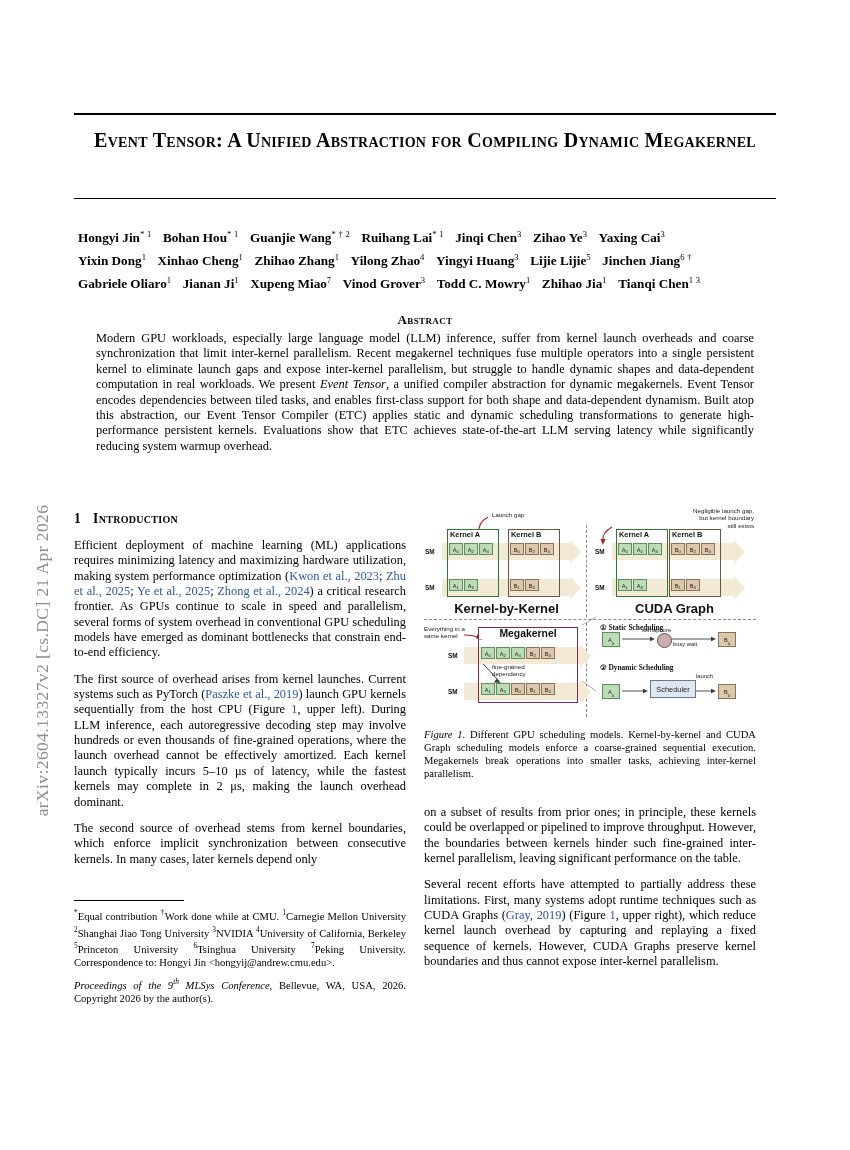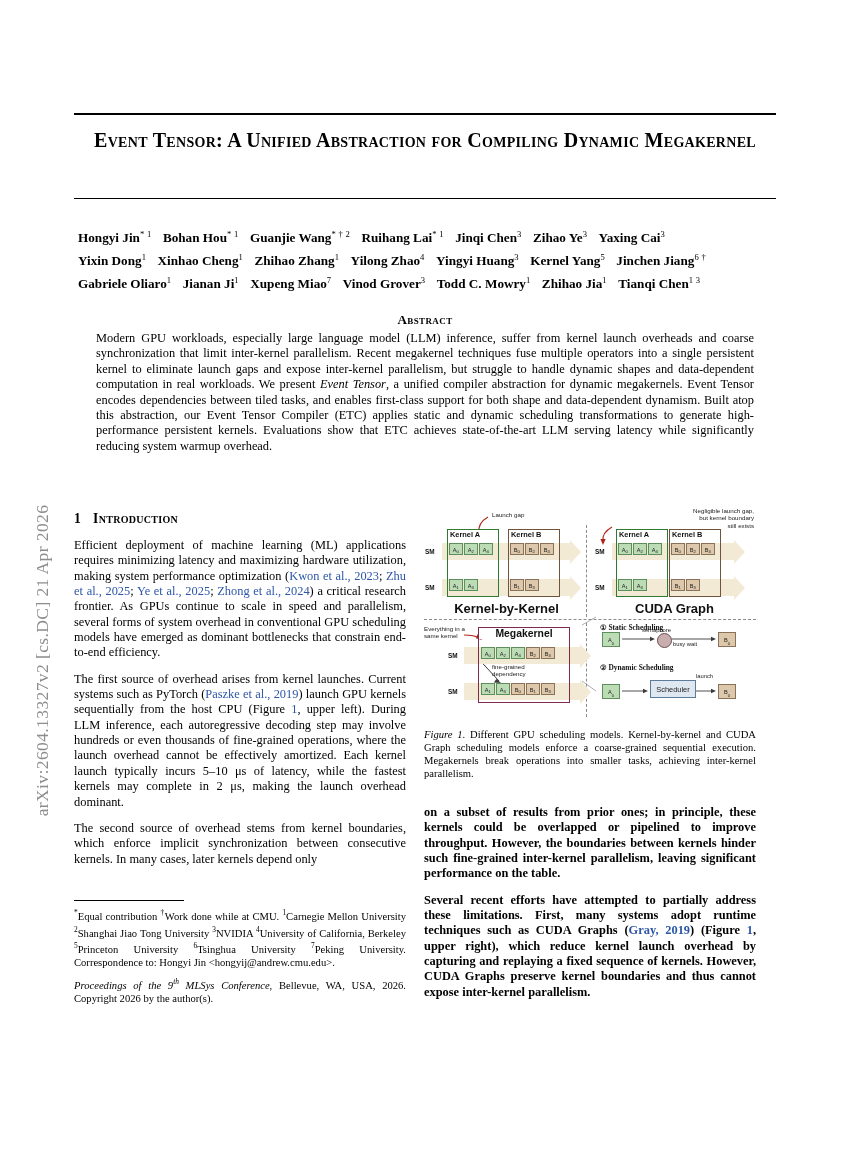--- a/index.html
+++ b/index.html
@@ -65,21 +65,21 @@
     text-align:justify; text-justify:inter-word;
     hyphens:none;
   }
   .abstract i{ font-style:italic; }
 
   
   .col-left{
     position:absolute; left:74px; top:511px; width:332px;
   }
   .col-right{
-    position:absolute; left:424px; top:505px; width:332px;font-weight:bold;
+    position:absolute; left:424px; top:505px; width:332px;
   }
   h2.sec{
     margin:0 0 11px 0;
     font-size:13.6px; font-weight:bold; font-variant:small-caps;
     letter-spacing:0.3px;
   }
   h2.sec .secnum{ font-variant:normal; margin-right:12px; }
   p.body{
     margin:0 0 11px 0;
     font-size:12.4px; line-height:15.35px;
@@ -217,21 +217,21 @@
     <span class="au"><span>Guanjie Wang</span><sup>* † 2</sup></span>
     <span class="au"><span>Ruihang Lai</span><sup>* 1</sup></span>
     <span class="au"><span>Jinqi Chen</span><sup>3</sup></span>
     <span class="au"><span>Zihao Ye</span><sup>3</sup></span>
     <span class="au"><span>Yaxing Cai</span><sup>3</sup></span><br>
     <span class="au"><span>Yixin Dong</span><sup>1</sup></span>
     <span class="au"><span>Xinhao Cheng</span><sup>1</sup></span>
     <span class="au"><span>Zhihao Zhang</span><sup>1</sup></span>
     <span class="au"><span>Yilong Zhao</span><sup>4</sup></span>
     <span class="au"><span>Yingyi Huang</span><sup>3</sup></span>
-    <span class="au"><span>Kernel Yang</span><sup>5</sup></span>
+    <span class="au"><span>Lijie Lijie</span><sup>5</sup></span>
     <span class="au"><span>Jinchen Jiang</span><sup>6 †</sup></span><br>
     <span class="au"><span>Gabriele Oliaro</span><sup>1</sup></span>
     <span class="au"><span>Jianan Ji</span><sup>1</sup></span>
     <span class="au"><span>Xupeng Miao</span><sup>7</sup></span>
     <span class="au"><span>Vinod Grover</span><sup>3</sup></span>
     <span class="au"><span>Todd C. Mowry</span><sup>1</sup></span>
     <span class="au"><span>Zhihao Jia</span><sup>1</sup></span>
     <span class="au"><span>Tianqi Chen</span><sup>1 3</sup></span>
   </div>
 
@@ -375,21 +375,21 @@
       <div class="smband" style="width:116px;"></div>
       <div class="smtip" style="left:116px;"></div>
     </div>
     <div class="smlabel" style="left:24px; top:142px;">SM</div>
     <div class="smrow" style="left:40px; top:178px; width:118px;">
       <div class="smband" style="width:116px;"></div>
       <div class="smtip" style="left:116px;"></div>
     </div>
     <div class="smlabel" style="left:24px; top:178px;">SM</div>
 
-    <div class="kbox mega" style="left:54px; top:122px; width:92px; height:76px;">
+    <div class="kbox mega" style="left:54px; top:122px; width:100px; height:76px;">
       <div class="kbox-title mega">Megakernel</div>
     </div>
 
     <div class="task" style="left:57px; top:142px;">A<sub>0</sub></div>
     <div class="task" style="left:72px; top:142px;">A<sub>2</sub></div>
     <div class="task" style="left:87px; top:142px;">A<sub>4</sub></div>
     <div class="task b" style="left:102px; top:142px;">B<sub>2</sub></div>
     <div class="task b" style="left:117px; top:142px;">B<sub>4</sub></div>
 
     <div class="task" style="left:57px; top:178px;">A<sub>1</sub></div>

